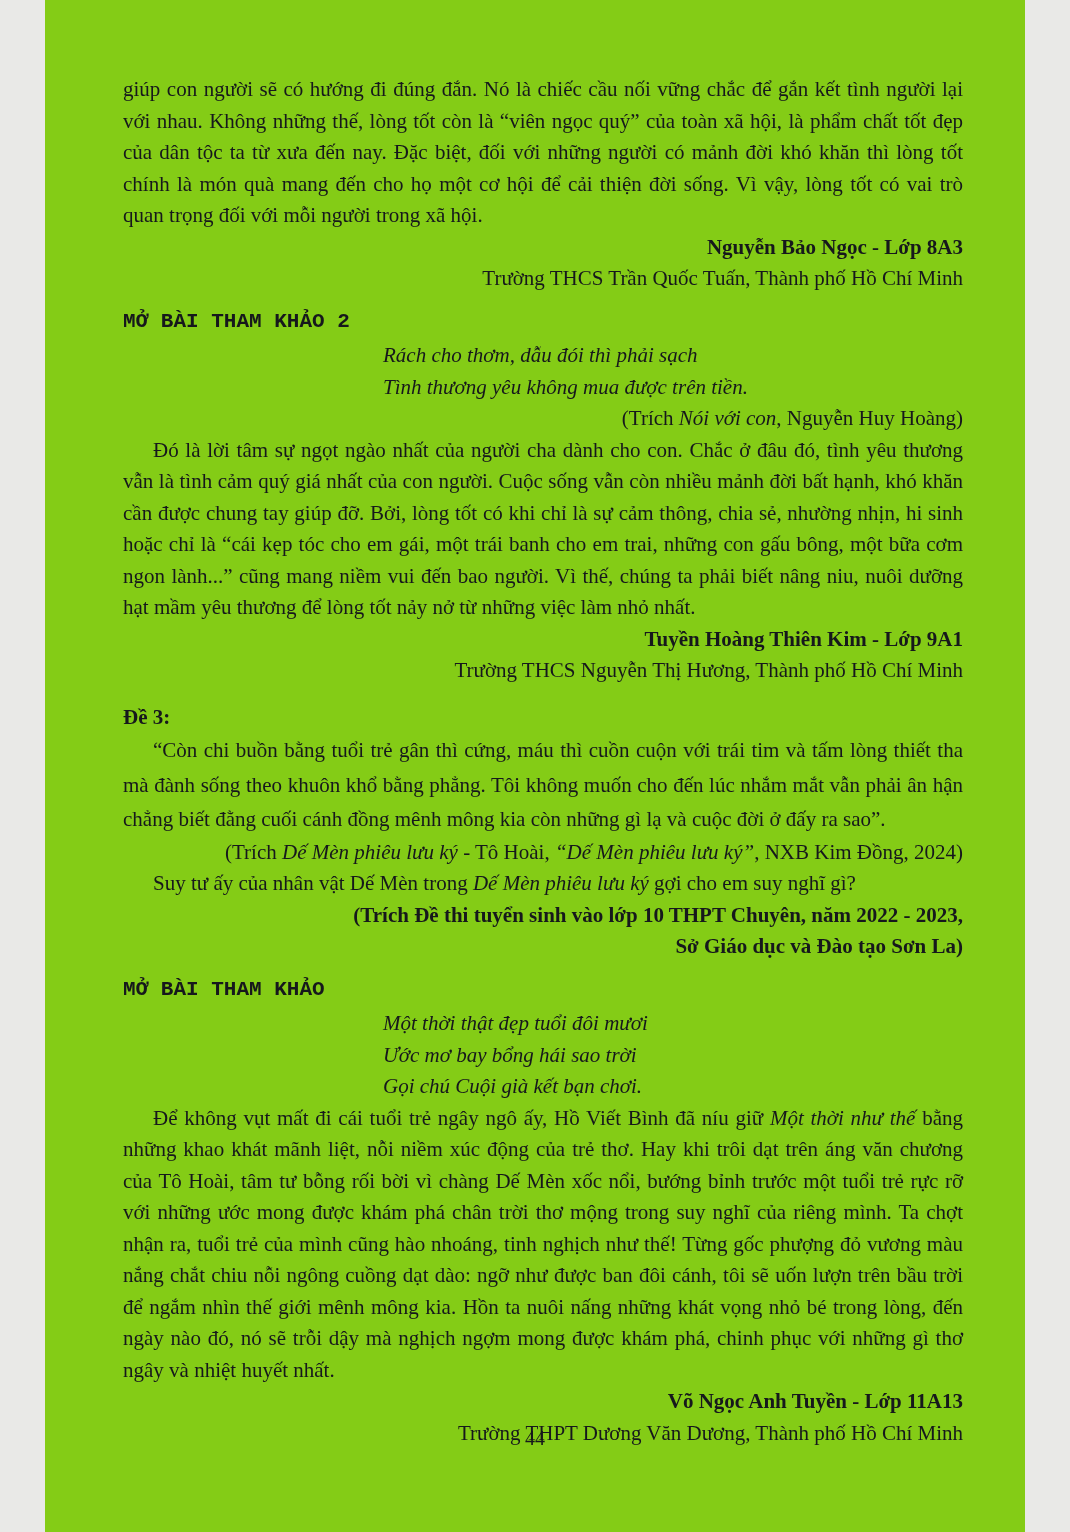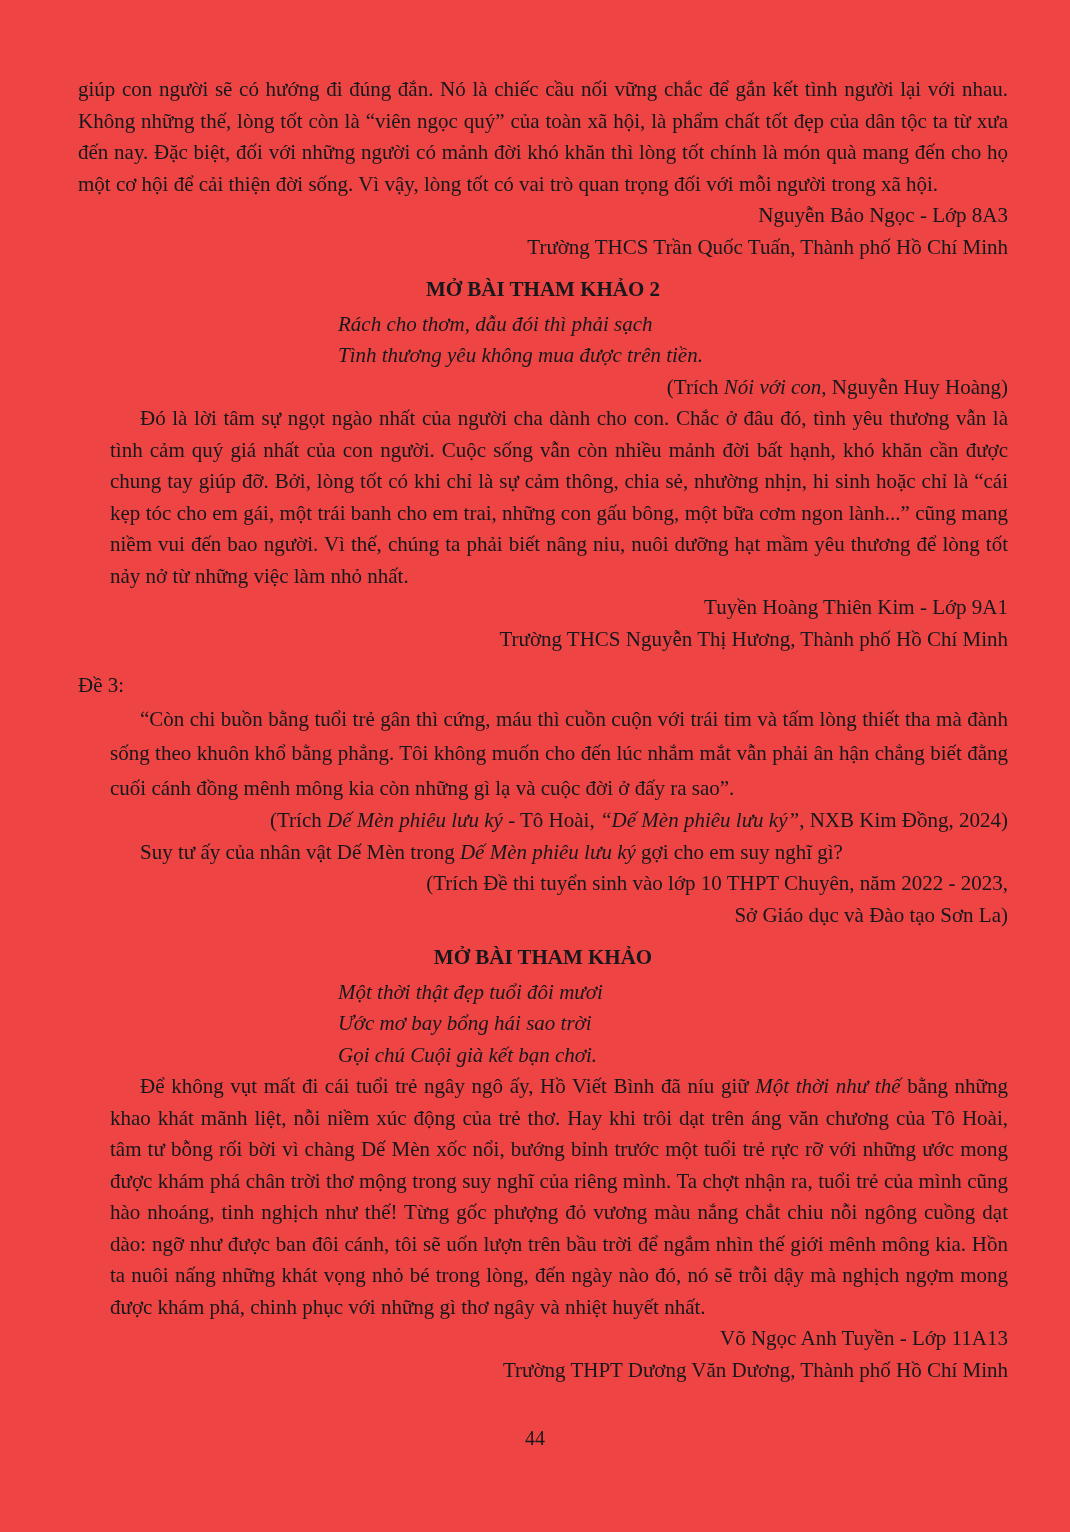--- a/index.html
+++ b/index.html
@@ -1,36 +1,36 @@
 <!DOCTYPE html>
 <html><head>
 <meta charset="utf-8">
 <style>
   html, body { margin: 0; padding: 0; background: #e9e9e7; }
   .page {
-    width: 1070px;
+    width: 980px;
     height: 1532px;
     margin: 0 auto;
-    background: #ef4444;
+    background: #84cc16;
     box-sizing: border-box;
     padding: 74px 62px 18px 78px;
     font-family: "Liberation Serif", "DejaVu Serif", serif;
     font-size: 21px;
     line-height: 31.5px;
     color: #16181c;
     position: relative;
     overflow: hidden;
   }
   p { margin: 0; }
   .just   { text-align: justify; }
-  .indent { text-indent: 30px; margin-left: 32px; }
+  .indent { text-indent: 30px; }
   .right  { text-align: right; }
-  .bold   { font-weight: normal; }
+  .bold   { font-weight: bold; }
   .it     { font-style: italic; text-align: center; }
-  .heading { font-weight: bold; text-align: center; margin: 11px 0 3px 0; }
+  .heading { font-weight: bold; text-align: left; margin: 11px 0 3px 0; font-family: Liberation Mono, monospace; }
   .verse  { padding-left: 260px; font-style: italic; }
   .quote  { line-height: 34.5px; }
   .space-before { margin-top: 15px; }
   .pageno {
     position: absolute;
     bottom: 78px;
     left: 0;
     width: 100%;
     text-align: center;
     font-size: 20px;

